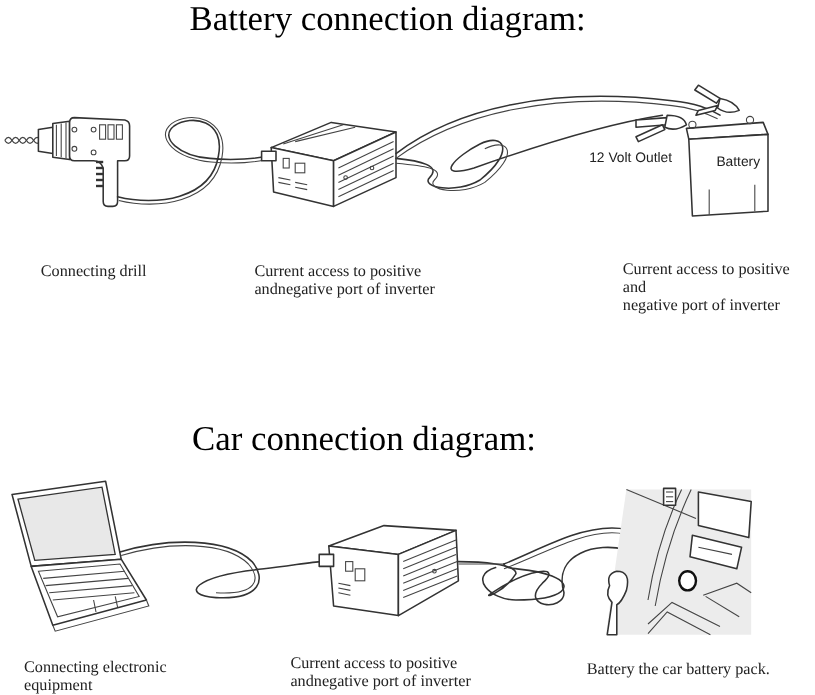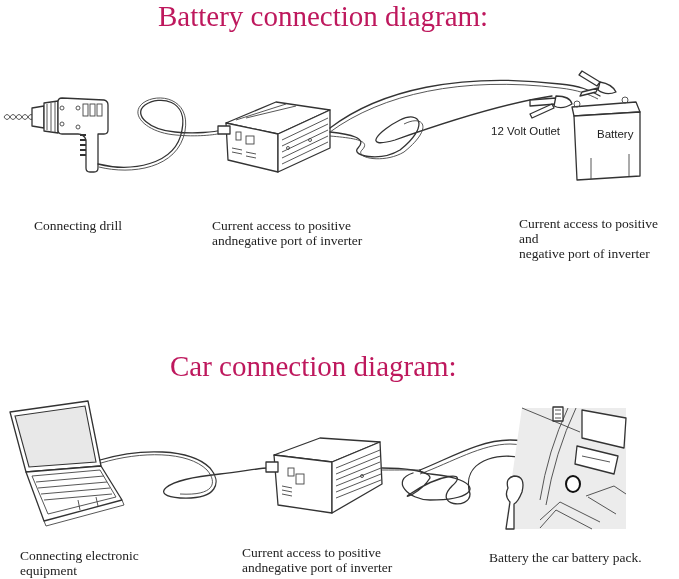--- a/index.html
+++ b/index.html
@@ -1,30 +1,30 @@
 <!DOCTYPE html>
 <html><head>
 <meta charset="utf-8">
 <style>
   html, body { margin: 0; padding: 0; background: #ffffff; }
   body { width: 679px; height: 579px; position: relative; overflow: hidden; font-family: "Liberation Serif", serif; color: #222; }
-  .title { position: absolute; font-family: "Liberation Serif", serif; font-size: 29px; color: #be185d; white-space: nowrap; }
+  .title { position: absolute; font-family: "Liberation Serif", serif; font-size: 29px; color: #000000; white-space: nowrap; }
   .cap { position: absolute; font-family: "Liberation Serif", serif; font-size: 13.5px; line-height: 15px; color: #222; white-space: pre-line; }
   svg { position: absolute; left: 0; top: 0; }
   svg .ln { fill: none; stroke: #333; stroke-width: 1.3; stroke-linecap: round; stroke-linejoin: round; }
   svg .thin { fill: none; stroke: #444; stroke-width: 0.9; }
   svg .fillw { fill: #fff; stroke: #333; stroke-width: 1.3; stroke-linejoin: round; }
   svg .fillg { fill: #e8e8e8; stroke: #333; stroke-width: 1.1; }
   svg text { font-family: "Liberation Sans", sans-serif; fill: #222; }
 </style>
 </head>
 <body>
 
 <div class="title" style="left:158px; top:0px;">Battery connection diagram:</div>
-<div class="title" style="left:160px; top:350px;margin-left:10px;">Car connection diagram:</div>
+<div class="title" style="left:160px; top:350px;">Car connection diagram:</div>
 
 <svg width="679" height="579" viewBox="0 0 679 579">
 
   <g>
 
     <path class="thin" d="M4 117 q3 -5 6 0 q3 5 6 0 q3 -5 6 0 q3 5 6 0 q3 -5 6 0"></path>
     <path class="thin" d="M4 117 q3 5 6 0 q3 -5 6 0 q3 5 6 0 q3 -5 6 0 q3 5 6 0"></path>
 
     <path class="fillw" d="M32 108 L44 106 L44 128 L32 126 Z"></path>
     <path class="fillw" d="M44 103 L58 101 L58 133 L44 131 Z"></path>

